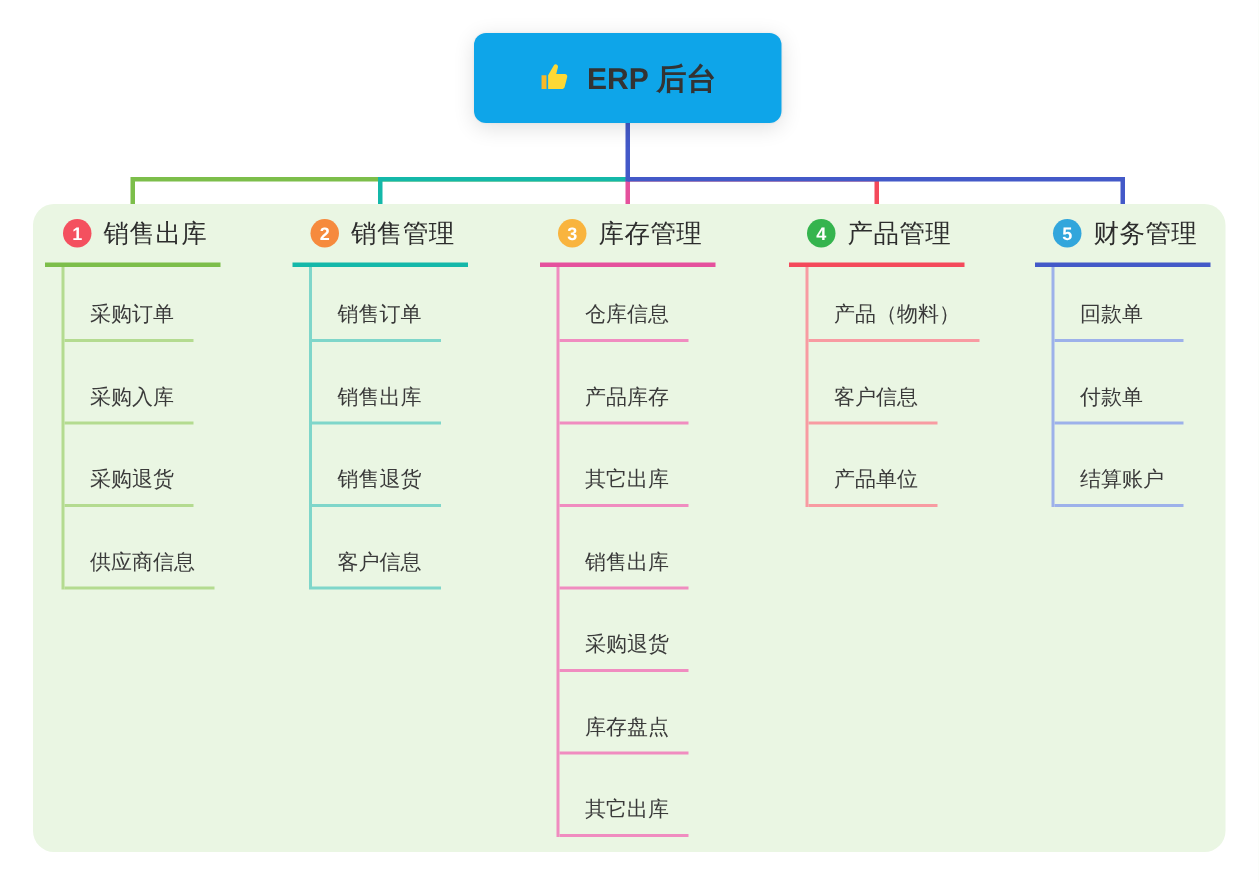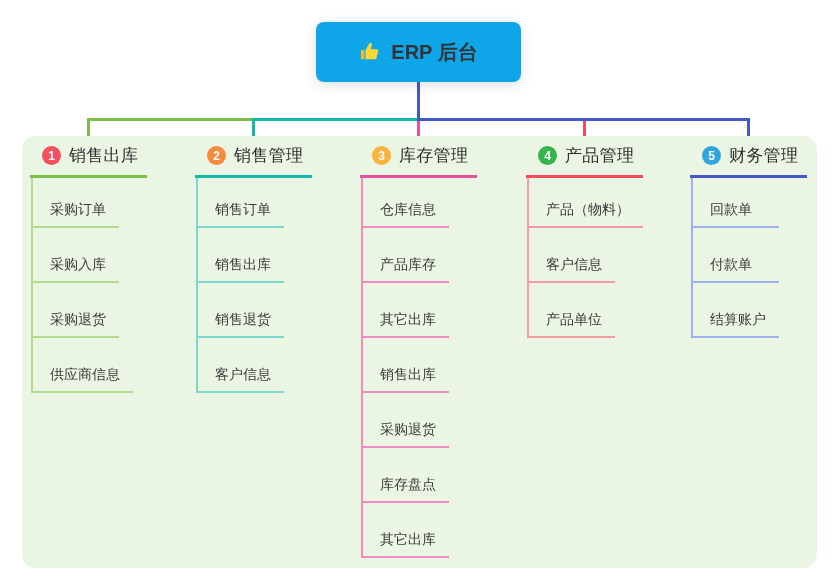--- a/index.html
+++ b/index.html
@@ -27,21 +27,21 @@
     display:flex; align-items:center; gap:8px; padding-left:12px;
     white-space:nowrap;
   }
   .badge {
     flex:0 0 auto; width:19px; height:19px; border-radius:50%;
     color:#ffffff; font-size:12px; font-weight:700;
     display:flex; align-items:center; justify-content:center;
   }
   .title { font-size:17px; font-weight:500; color:#2d2d2d; letter-spacing:0.3px; }
 
-  .children { list-style:none; margin:0 0 0 1px; padding:0; border-left:2px solid var(--light); }
+  .children { list-style:none; margin:0 0 0 11px; padding:0; border-left:2px solid var(--light); }
   .children li {
     height:55px; box-sizing:border-box; width:max-content; min-width:86px;
     display:flex; align-items:flex-end;
     padding:0 13px 7px 17px;
     border-bottom:2px solid var(--light);
     font-size:14px; color:#3a3a3a; white-space:nowrap;
   }
   .children li:first-child { height:50px; }
 </style>
 </head>

